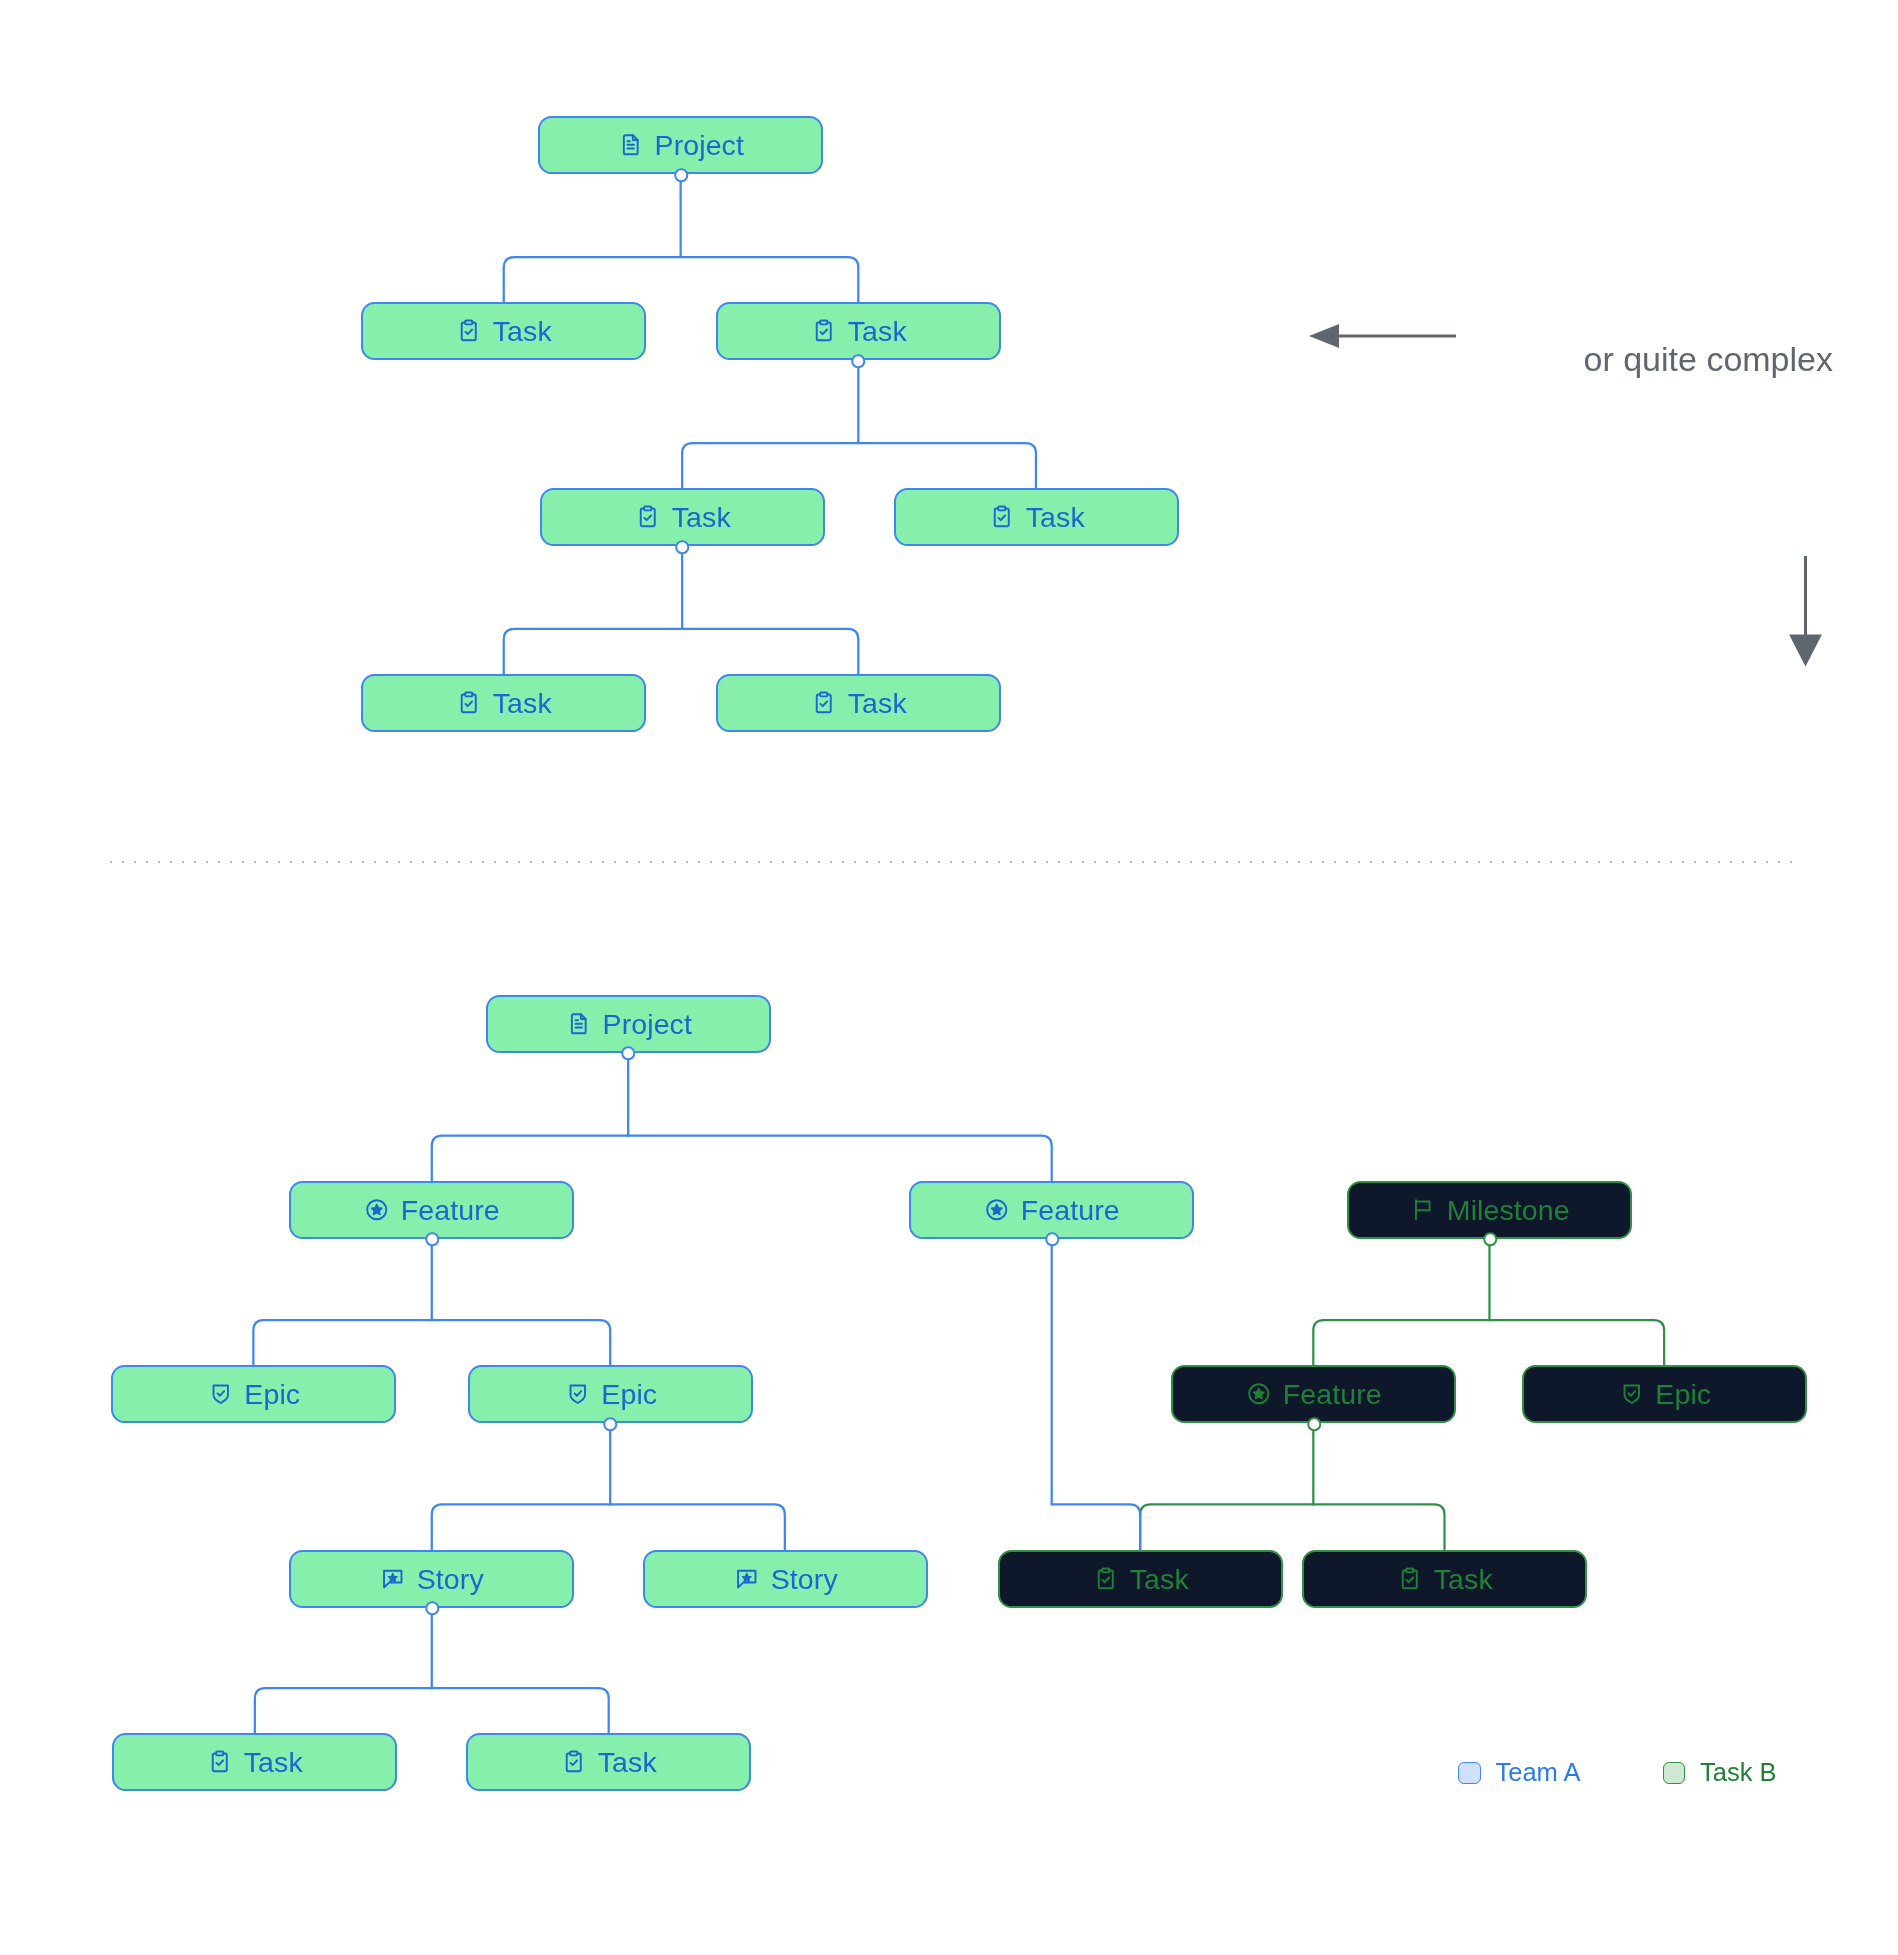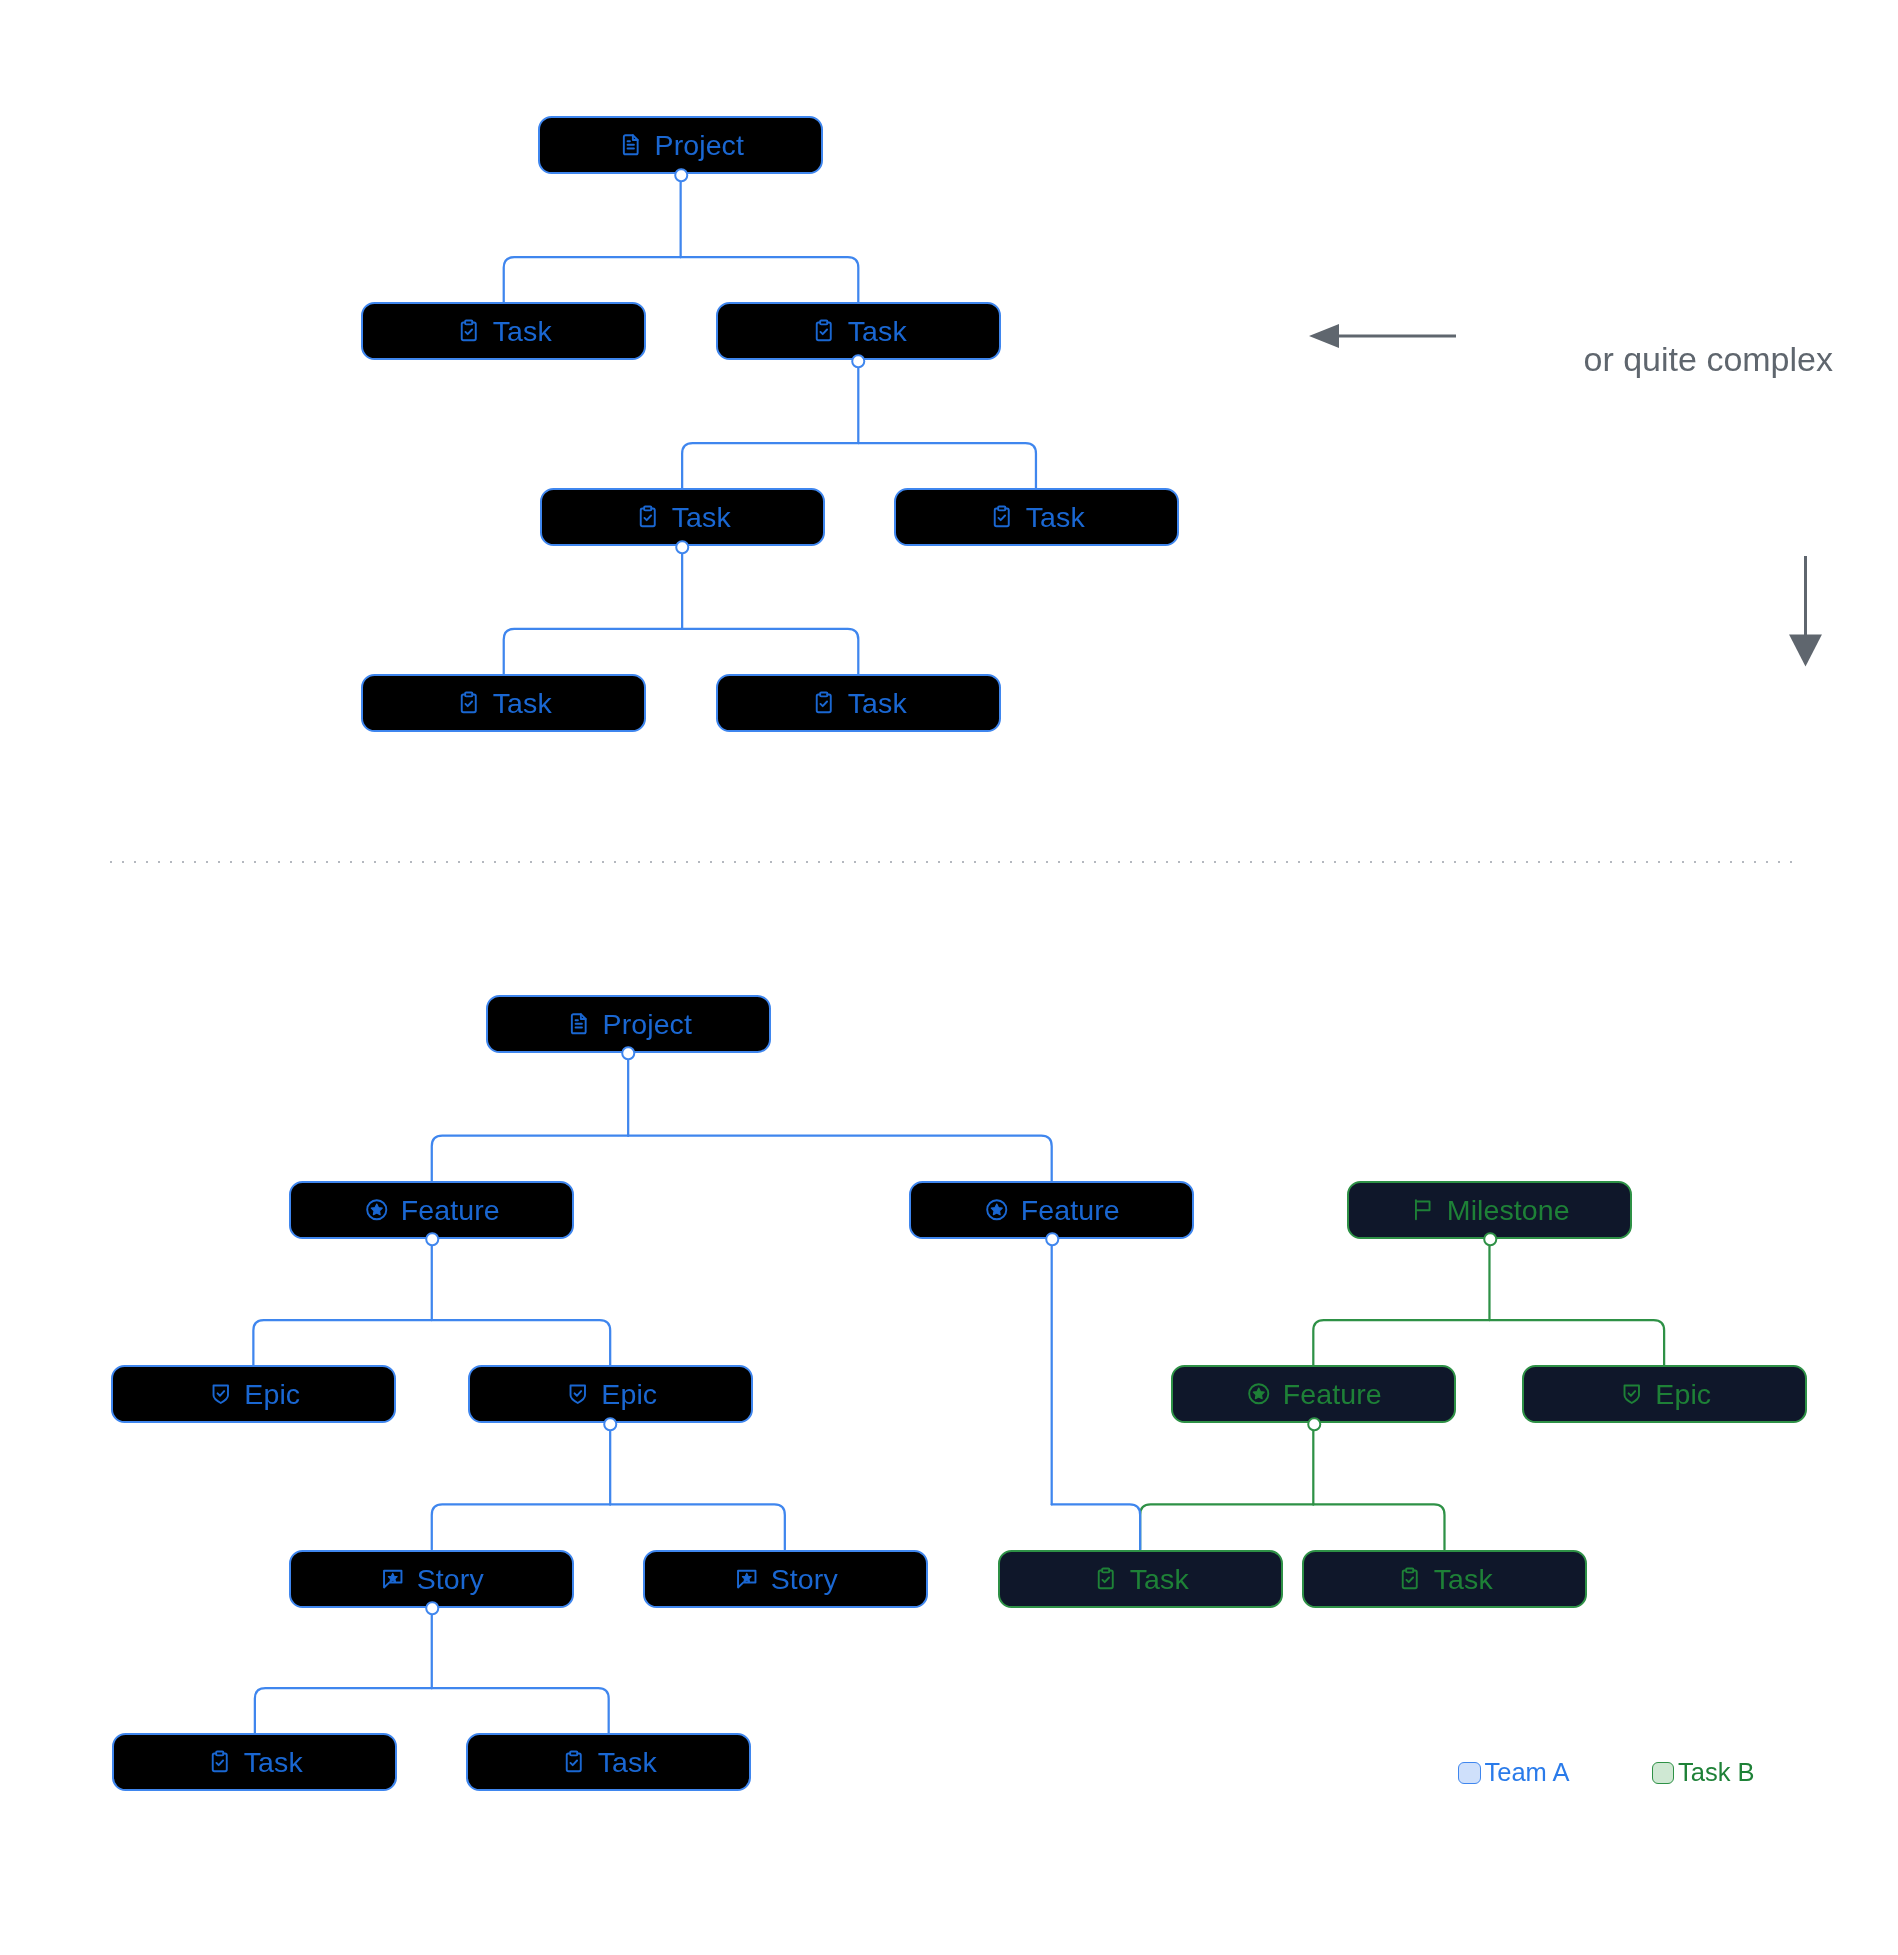--- a/index.html
+++ b/index.html
@@ -36,21 +36,21 @@
     border-style: solid;
     display: flex;
     align-items: center;
     justify-content: center;
     gap: 10.5px;
     font-size: 28.5px;
     letter-spacing: 0.1px;
     white-space: nowrap;
   }
   .node.team-a {
-    background: #000000;
+    background: #86efac;
     border-color: #3f86ee;
     color: #1a67d2;
   }
   .node.team-b {
     background: #0f172a;
     border-color: #2e9146;
     color: #1e8137;
   }
   .node .nd-icon {
     display: inline-flex;
@@ -103,21 +103,21 @@
     left: 1458px;
     top: 1760px;
     display: flex;
     align-items: center;
     gap: 82px;
     font-size: 25.5px;
   }
   .legend-item {
     display: flex;
     align-items: center;
-    gap: 4px;
+    gap: 15px;
   }
   .legend-swatch {
     width: 22.5px;
     height: 22.5px;
     border-radius: 6px;
     border: 1.9px solid #3f86ee;
     background: #cfe0fb;
     box-sizing: border-box;
   }
   .legend-item.team-b .legend-swatch {

